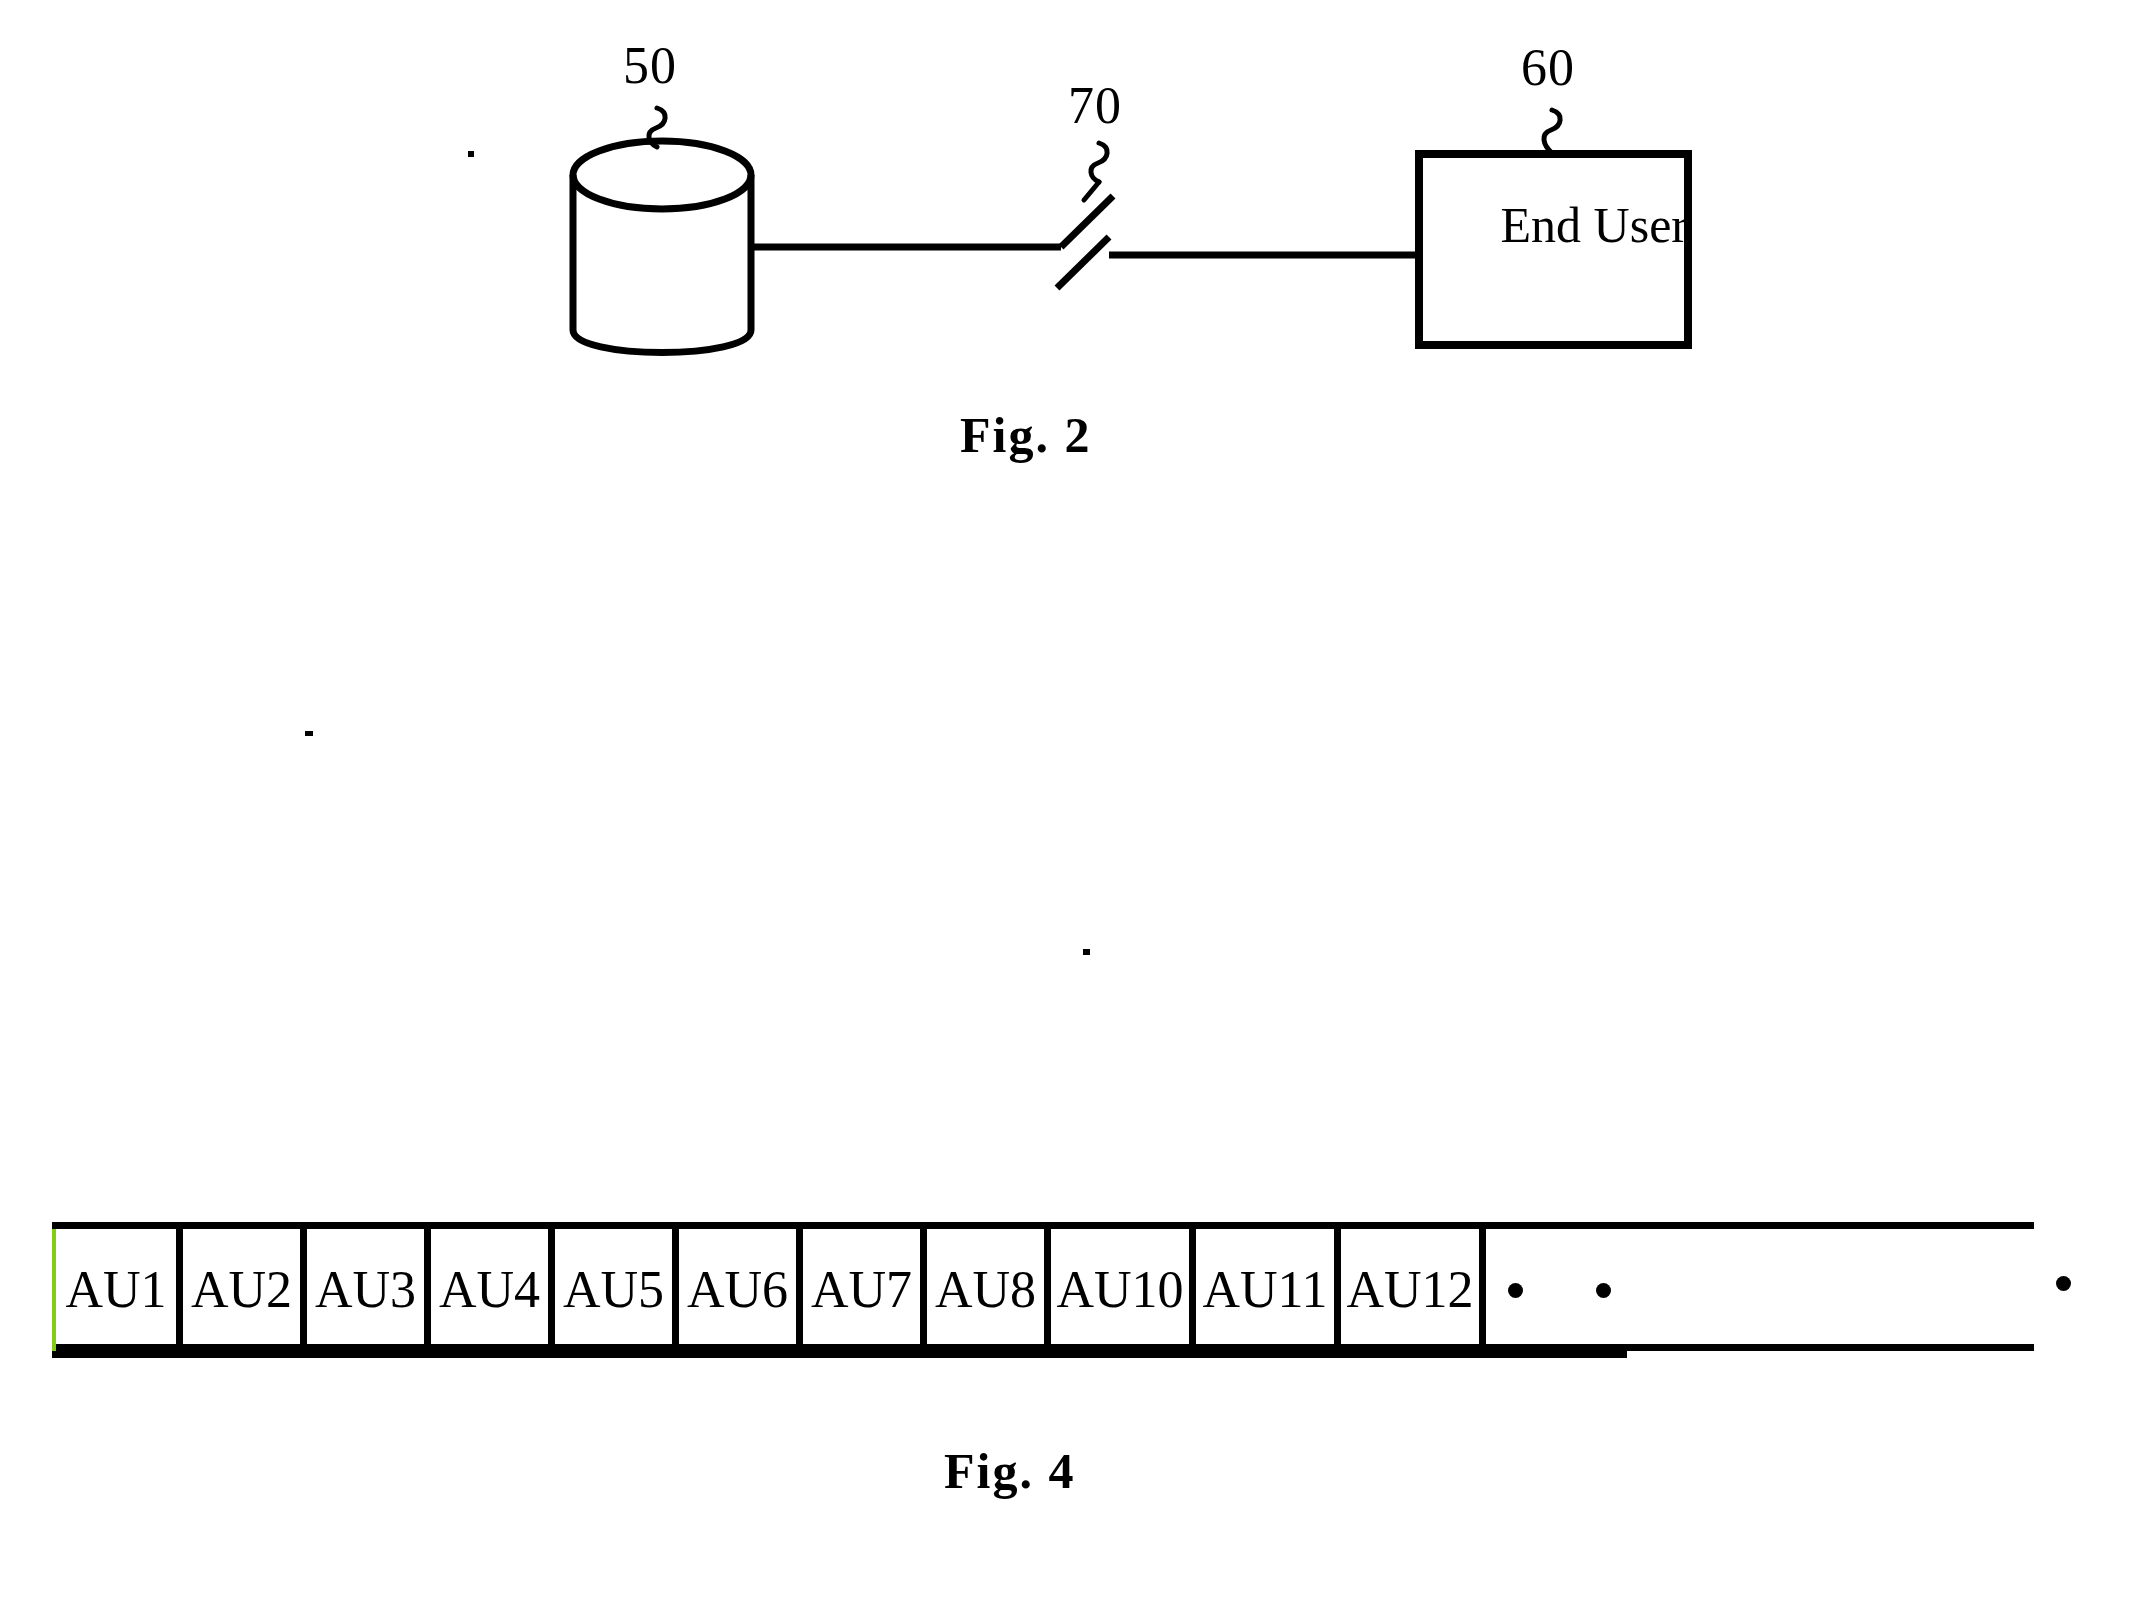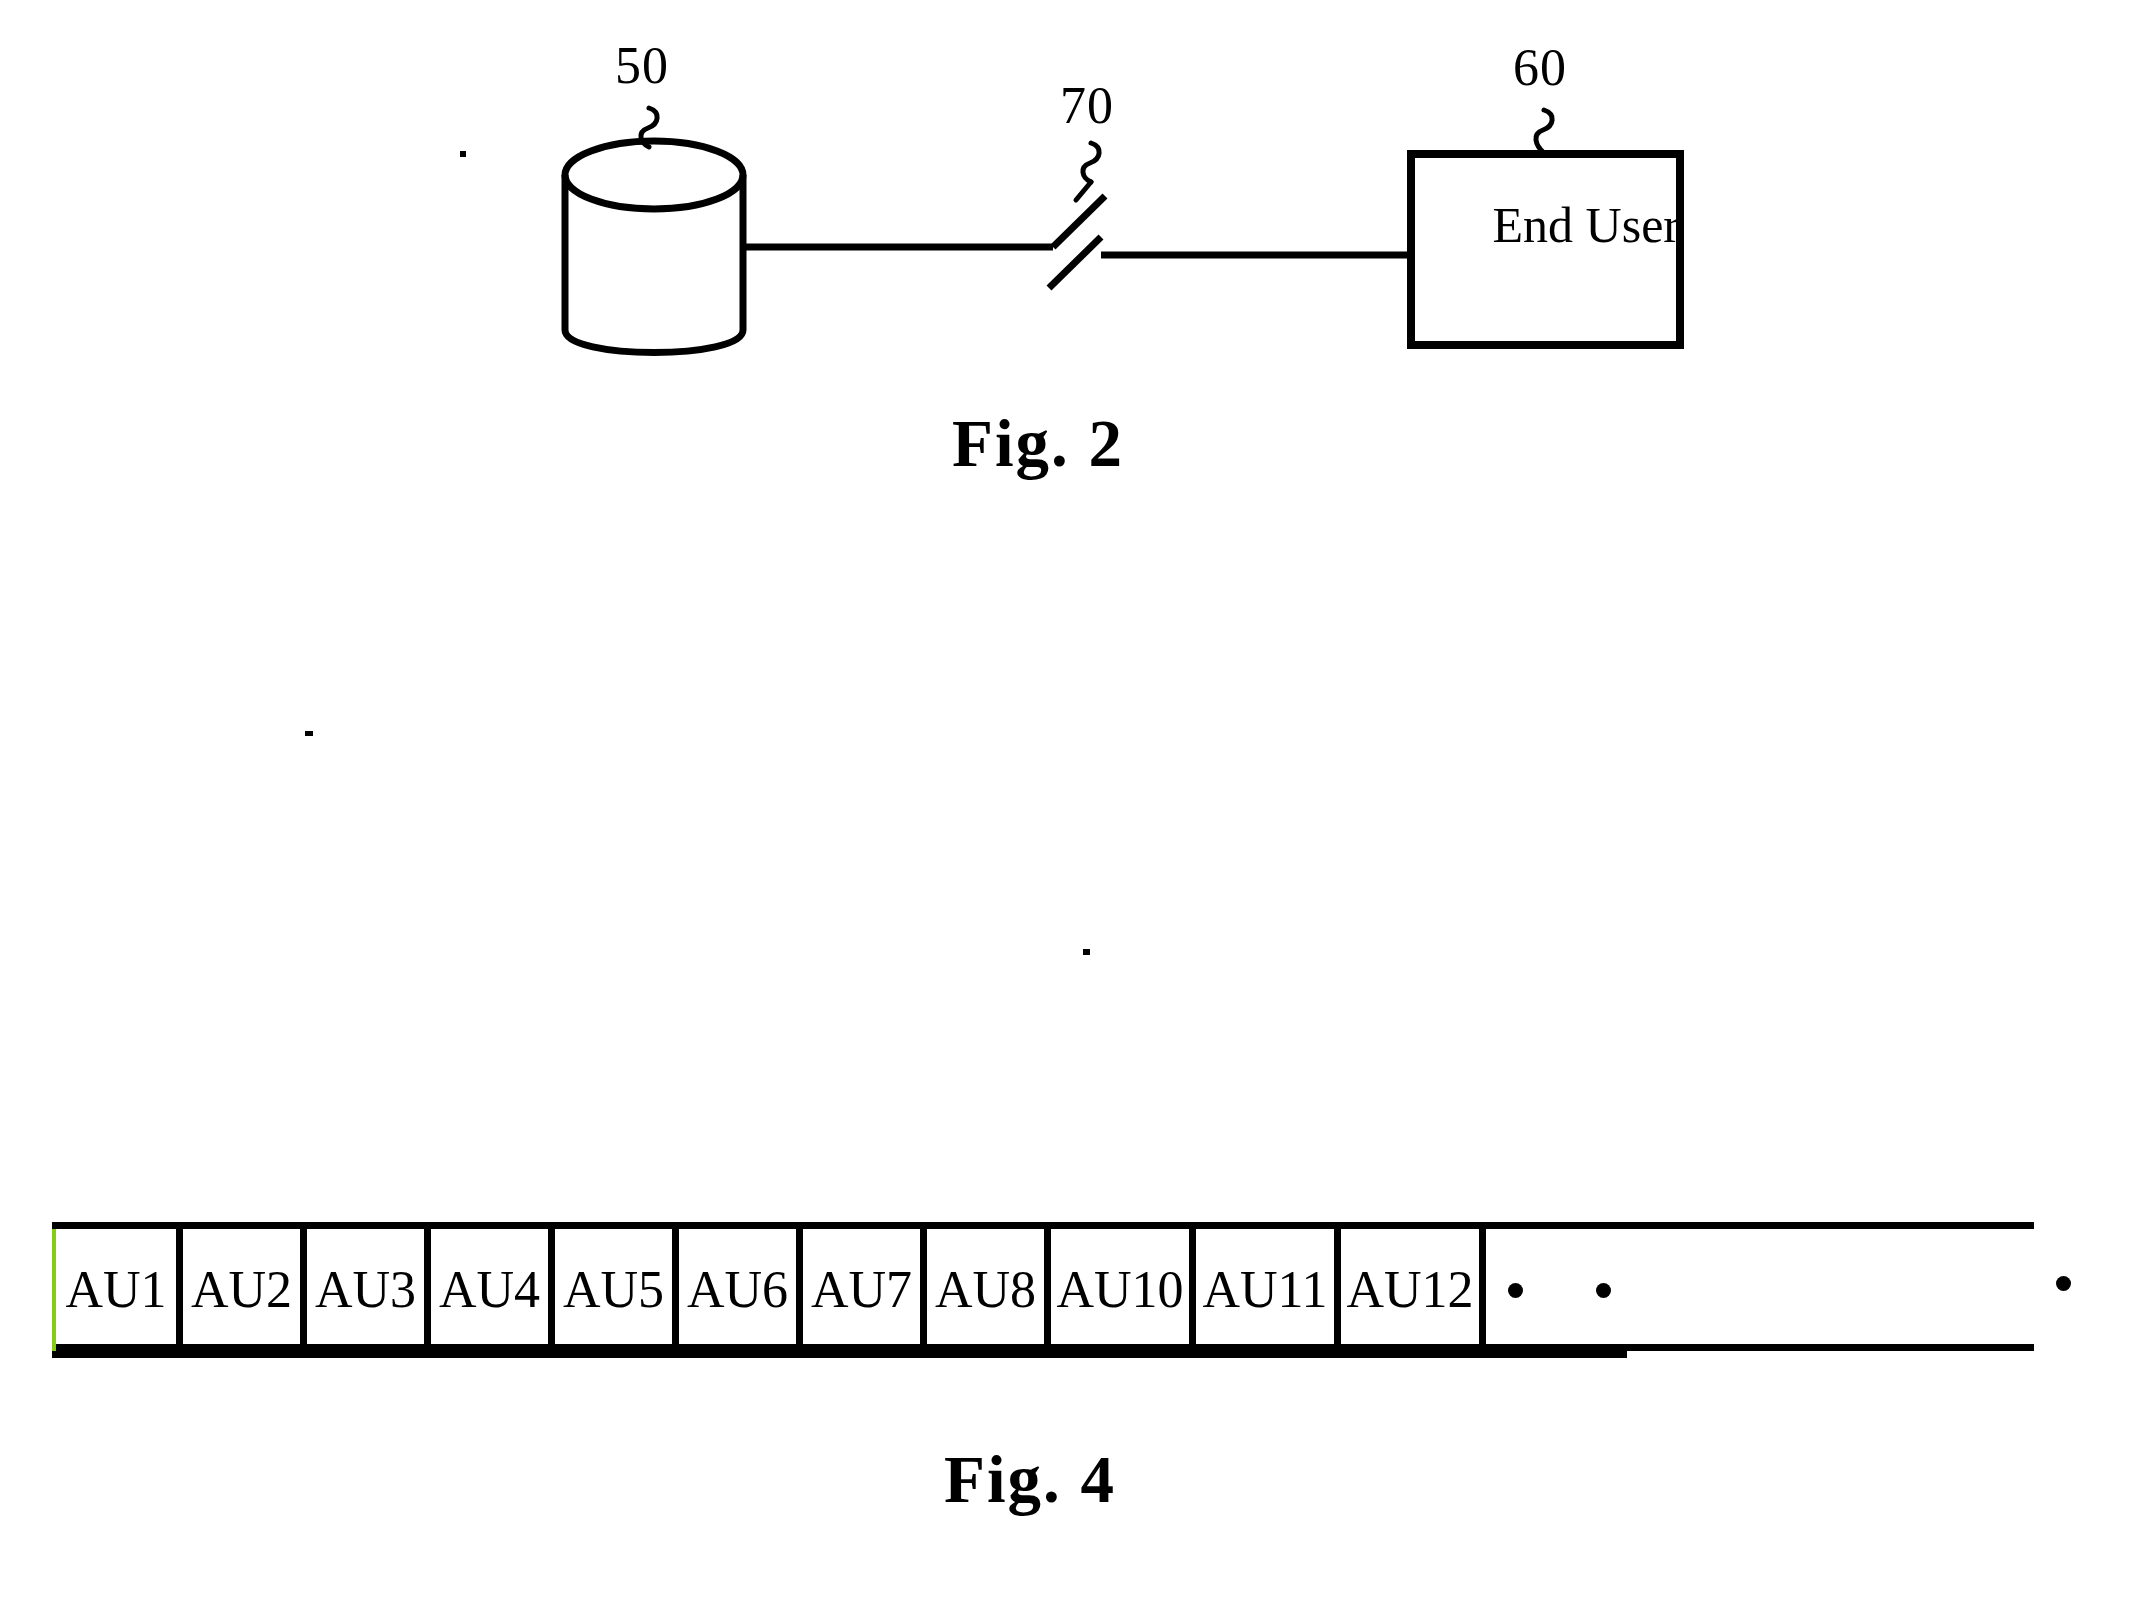--- a/index.html
+++ b/index.html
@@ -20,39 +20,39 @@
     position: absolute;
     inset: 0;
   }
 
   
   .abs { position: absolute; }
 
   
   #fig2-area {
     position: absolute;
-    left: 8px; top: 0;
+    left: 16px; top: 0;
     width: 2080px; height: 560px;
   }
 
   .ref-num {
     position: absolute;
     font-family: "Liberation Serif", "DejaVu Serif", serif;
     font-size: 52px;
     line-height: 1;
     letter-spacing: 1px;
     color: #000;
     white-space: nowrap;
   }
 
   .fig-caption {
     position: absolute;
     font-family: "Liberation Serif", "DejaVu Serif", serif;
     font-weight: bold;
-    font-size: 67px;
+    font-size: 50px;
     letter-spacing: 2px;
     line-height: 1;
     white-space: nowrap;
     color: #000;
   }
 
   .box-label {
     position: absolute;
     text-align: right;
     font-family: "Liberation Serif", "DejaVu Serif", serif;

